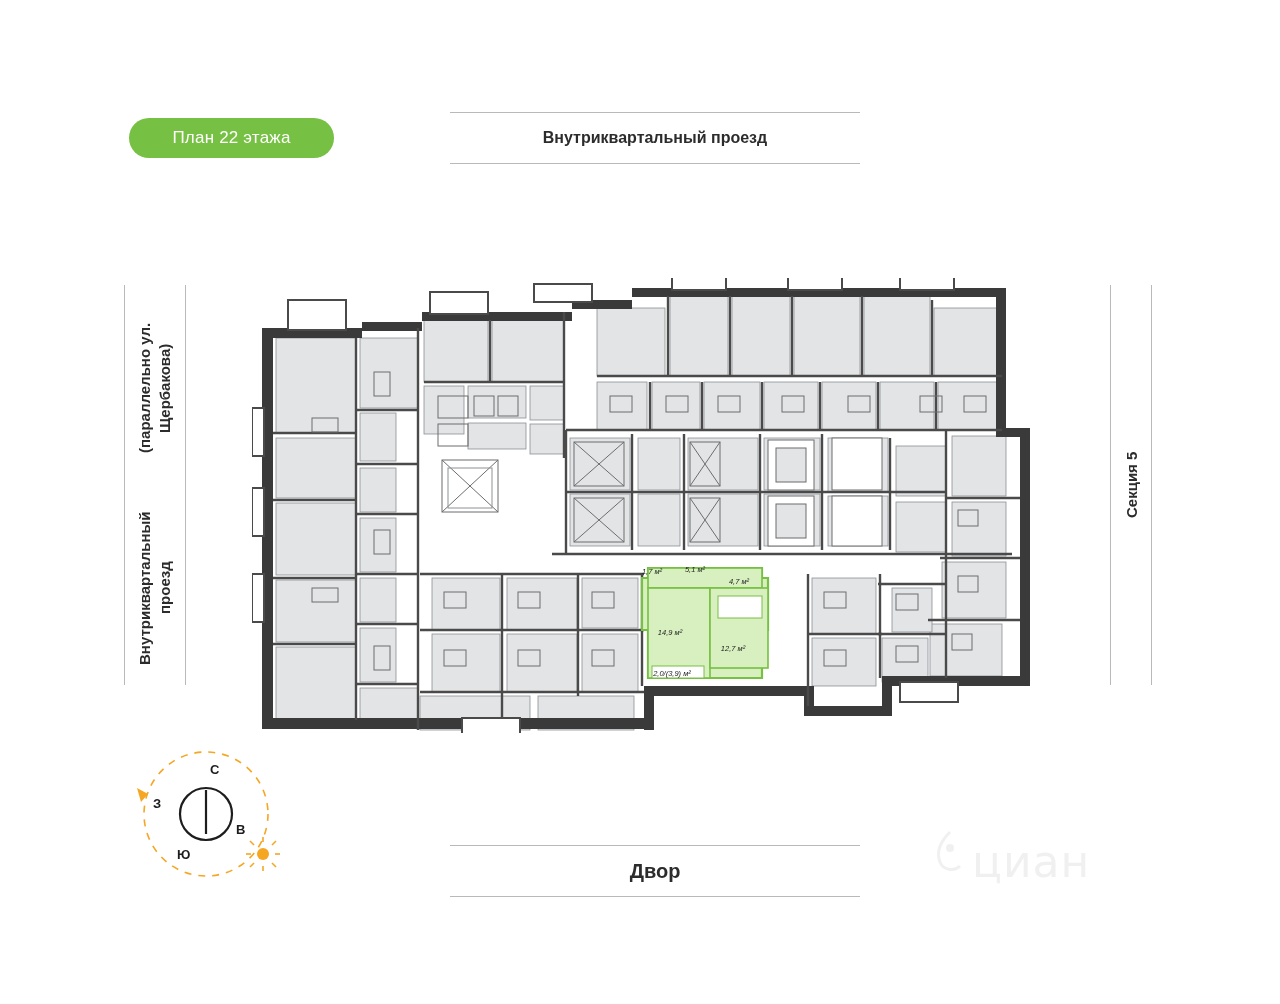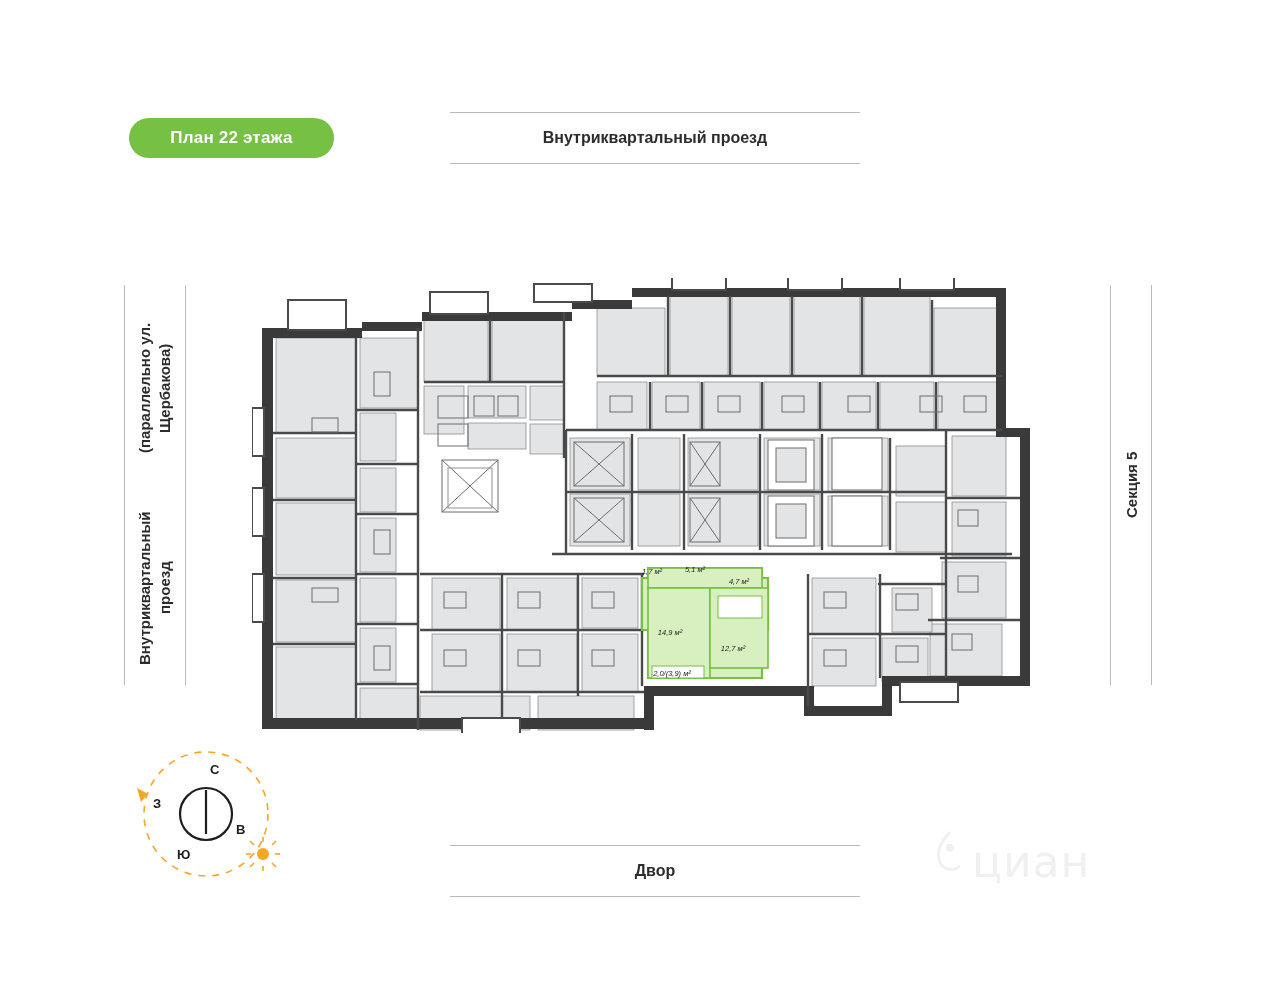--- a/index.html
+++ b/index.html
@@ -12,21 +12,21 @@
     color:#2c2c2c;
   }
 
   
   #floor-badge{
     position:absolute;left:129px;top:118px;
     width:205px;height:40px;
     background:#76c043;
     border-radius:20px;
     display:flex;align-items:center;justify-content:center;
-    color:#ffffff;font-size:17px;font-weight:bold;
+    color:#ffffff;font-size:17px;font-weight:normal;
     letter-spacing:.2px;
   }
 
   
   #top-caption{
     position:absolute;left:450px;top:112px;width:410px;height:52px;
     display:flex;align-items:center;justify-content:center;
   }
   #top-caption .rule-top,#top-caption .rule-bottom{
     position:absolute;left:0;width:100%;height:1px;background:#b9b9b9;
@@ -38,21 +38,21 @@
   
   #bottom-caption{
     position:absolute;left:450px;top:845px;width:410px;height:52px;
     display:flex;align-items:center;justify-content:center;
   }
   #bottom-caption .rule-top,#bottom-caption .rule-bottom{
     position:absolute;left:0;width:100%;height:1px;background:#b9b9b9;
   }
   #bottom-caption .rule-top{top:0}
   #bottom-caption .rule-bottom{bottom:0}
-  #bottom-caption span{font-size:16px;font-weight:bold;}
+  #bottom-caption span{font-size:20px;font-weight:bold;}
 
   
   #left-caption{
     position:absolute;left:124px;top:285px;height:400px;width:62px;
   }
   #left-caption .rule-left,#left-caption .rule-right{
     position:absolute;top:0;height:100%;width:1px;background:#b9b9b9;
   }
   #left-caption .rule-left{left:0}
   #left-caption .rule-right{right:0}

